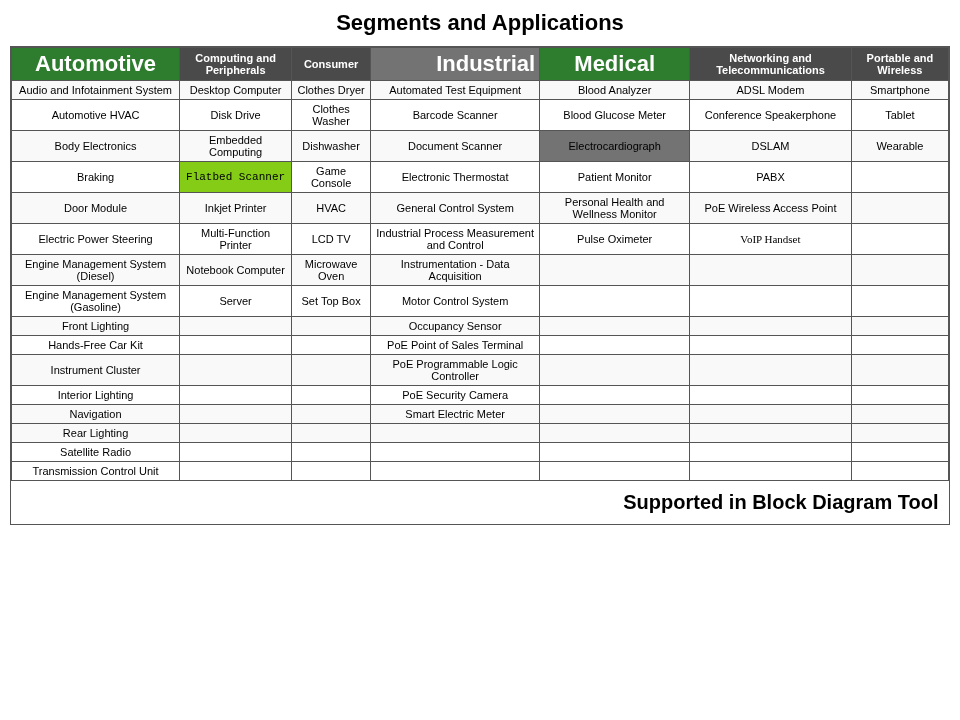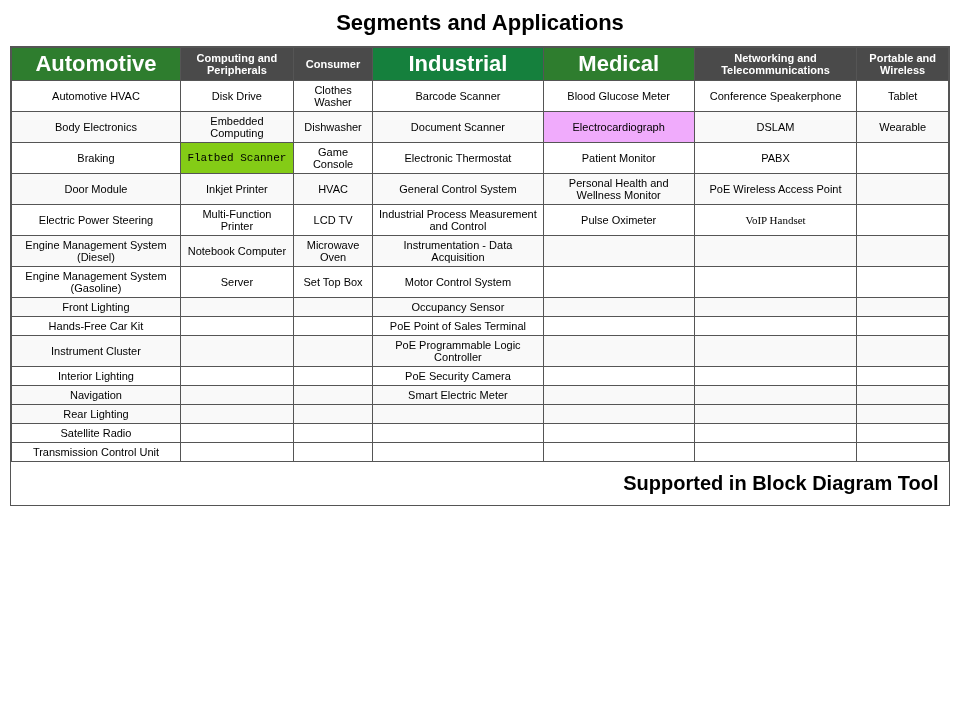--- a/index.html
+++ b/index.html
@@ -41,24 +41,25 @@
       background: #4a4a4a;
       color: #fff;
       font-size: 11px;
     }
     .header-consumer {
       background: #4a4a4a;
       color: #fff;
       font-size: 11px;
     }
     .header-industrial {
-      background: #15803d;
-      color: #fff;
-      font-size: 22px;
-      font-weight: bold;
+      background: #737373;
+      color: #fff;
+      font-size: 22px;
+      font-weight: bold;
+      text-align: right;
     }
     .header-medical {
       background: #2e7d2e;
       color: #fff;
       font-size: 22px;
       font-weight: bold;
     }
     .header-networking {
       background: #4a4a4a;
       color: #fff;
@@ -82,35 +83,44 @@
         <th class="header-automotive">Automotive</th>
         <th class="header-computing">Computing and Peripherals</th>
         <th class="header-consumer">Consumer</th>
         <th class="header-industrial">Industrial</th>
         <th class="header-medical">Medical</th>
         <th class="header-networking">Networking and Telecommunications</th>
         <th class="header-portable">Portable and Wireless</th>
       </tr>
     </thead>
     <tbody id="table-body">
+    <tr>
+          <td style="background: rgb(249, 249, 249);">Audio and Infotainment System</td>
+          <td style="background: rgb(249, 249, 249);">Desktop Computer</td>
+          <td style="background: rgb(249, 249, 249);">Clothes Dryer</td>
+          <td style="background: rgb(249, 249, 249);">Automated Test Equipment</td>
+          <td style="background: rgb(249, 249, 249);">Blood Analyzer</td>
+          <td style="background: rgb(249, 249, 249);">ADSL Modem</td>
+          <td style="background: rgb(249, 249, 249);">Smartphone</td>
+        </tr>
         <tr>
           <td style="background: rgb(255, 255, 255);">Automotive HVAC</td>
           <td style="background: rgb(255, 255, 255);">Disk Drive</td>
           <td style="background: rgb(255, 255, 255);">Clothes Washer</td>
           <td style="background: rgb(255, 255, 255);">Barcode Scanner</td>
           <td style="background: rgb(255, 255, 255);">Blood Glucose Meter</td>
           <td style="background: rgb(255, 255, 255);">Conference Speakerphone</td>
           <td style="background: rgb(255, 255, 255);">Tablet</td>
         </tr>
         <tr>
           <td style="background: rgb(249, 249, 249);">Body Electronics</td>
           <td style="background: rgb(249, 249, 249);">Embedded Computing</td>
           <td style="background: rgb(249, 249, 249);">Dishwasher</td>
           <td style="background: rgb(249, 249, 249);">Document Scanner</td>
-          <td style="background: #f0abfc;">Electrocardiograph</td>
+          <td style="background: #737373;">Electrocardiograph</td>
           <td style="background: rgb(249, 249, 249);">DSLAM</td>
           <td style="background: rgb(249, 249, 249);">Wearable</td>
         </tr>
         <tr>
           <td style="background: rgb(255, 255, 255);">Braking</td>
           <td style="background: #84cc16; font-family: Liberation Mono, monospace;">Flatbed Scanner</td>
           <td style="background: rgb(255, 255, 255);">Game Console</td>
           <td style="background: rgb(255, 255, 255);">Electronic Thermostat</td>
           <td style="background: rgb(255, 255, 255);">Patient Monitor</td>
           <td style="background: rgb(255, 255, 255);">PABX</td>

